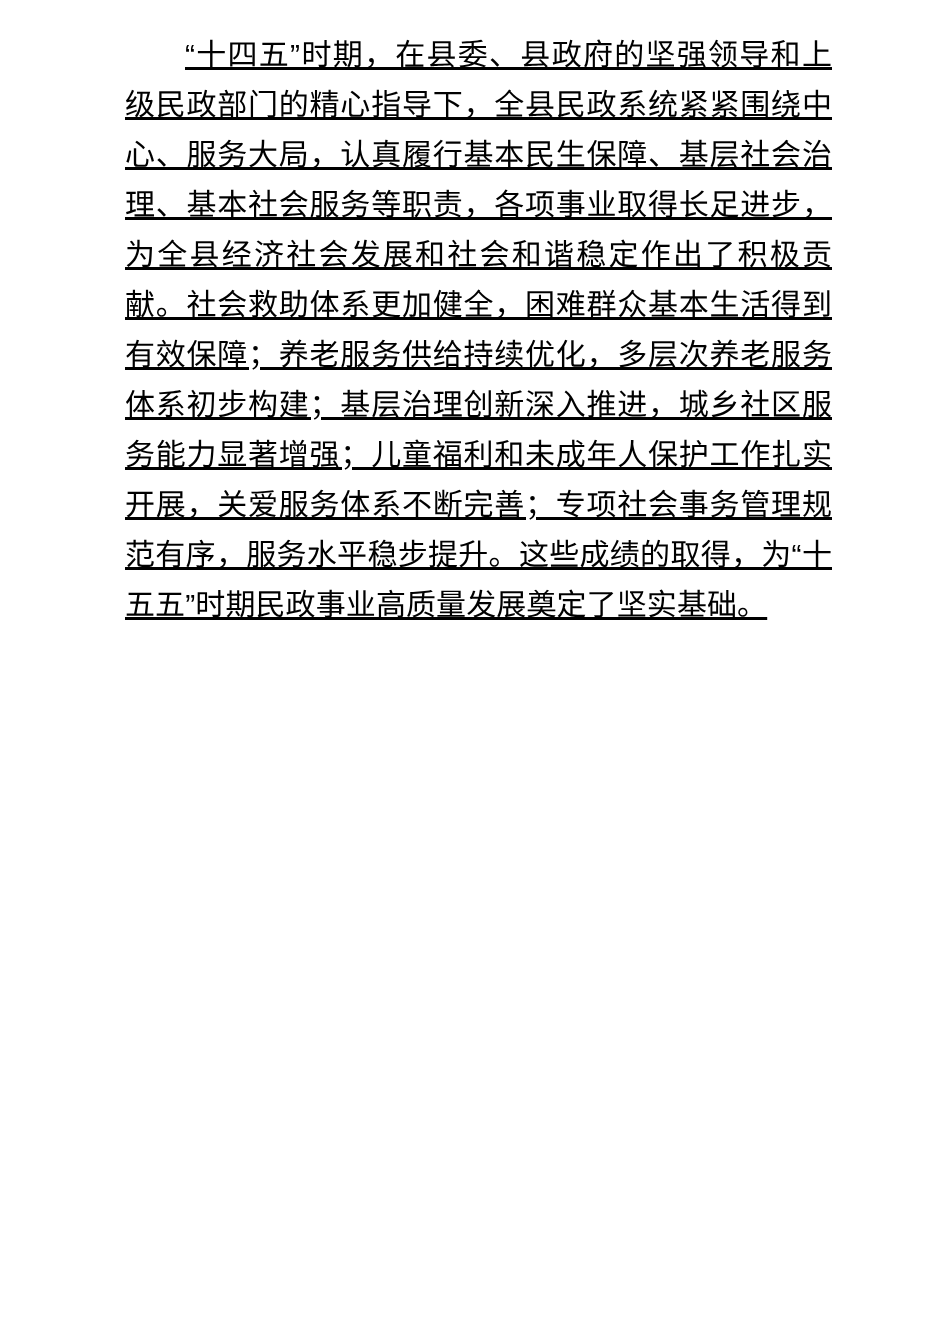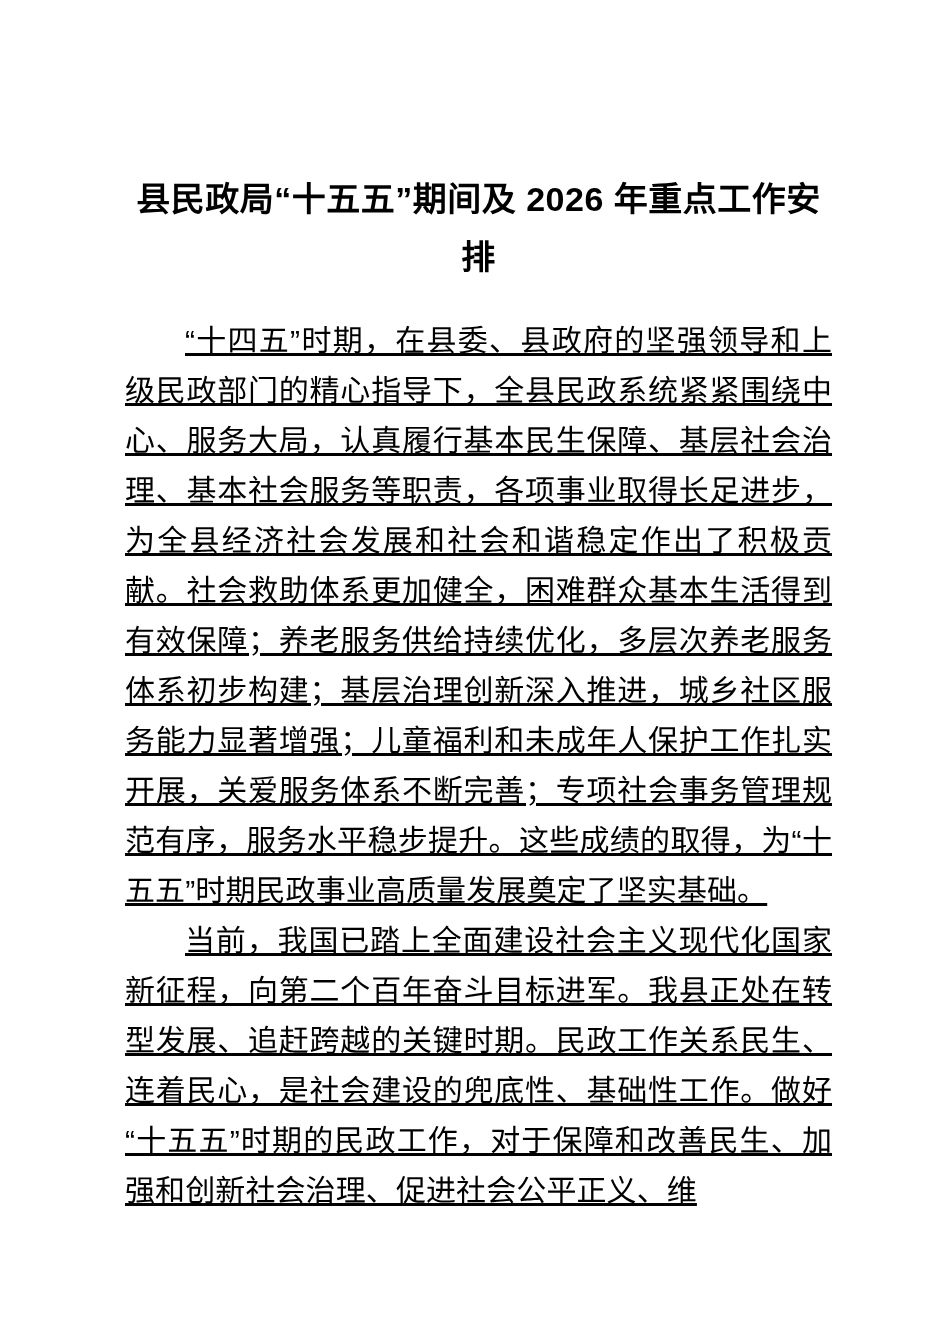--- a/index.html
+++ b/index.html
@@ -55,21 +55,19 @@
     word-break: break-all;
     letter-spacing: 0.1px;
   }
 </style>
 </head>
 <body>
 
 <div class="page">
   <div class="content">
 
-    <h1 class="doc-title">县民政局“十五五”期间及 2026 年重点工作安排</h1>
 
     <div class="body-block">
       <p class="para">“十四五”时期，在县委、县政府的坚强领导和上级民政部门的精心指导下，全县民政系统紧紧围绕中心、服务大局，认真履行基本民生保障、基层社会治理、基本社会服务等职责，各项事业取得长足进步，为全县经济社会发展和社会和谐稳定作出了积极贡献。社会救助体系更加健全，困难群众基本生活得到有效保障；养老服务供给持续优化，多层次养老服务体系初步构建；基层治理创新深入推进，城乡社区服务能力显著增强；儿童福利和未成年人保护工作扎实开展，关爱服务体系不断完善；专项社会事务管理规范有序，服务水平稳步提升。这些成绩的取得，为“十五五”时期民政事业高质量发展奠定了坚实基础。</p>
-      <p class="para">当前，我国已踏上全面建设社会主义现代化国家新征程，向第二个百年奋斗目标进军。我县正处在转型发展、追赶跨越的关键时期。民政工作关系民生、连着民心，是社会建设的兜底性、基础性工作。做好“十五五”时期的民政工作，对于保障和改善民生、加强和创新社会治理、促进社会公平正义、维</p>
     </div>
 
   </div>
 </div>
 
 </body></html>

